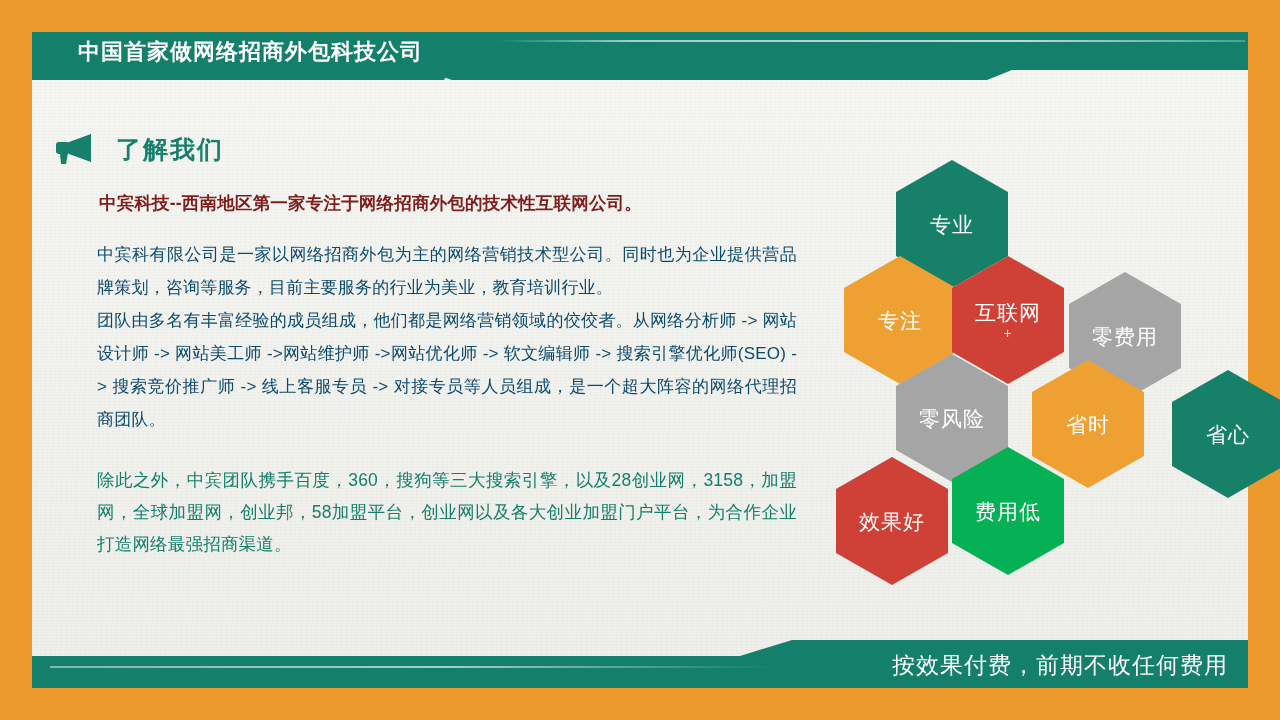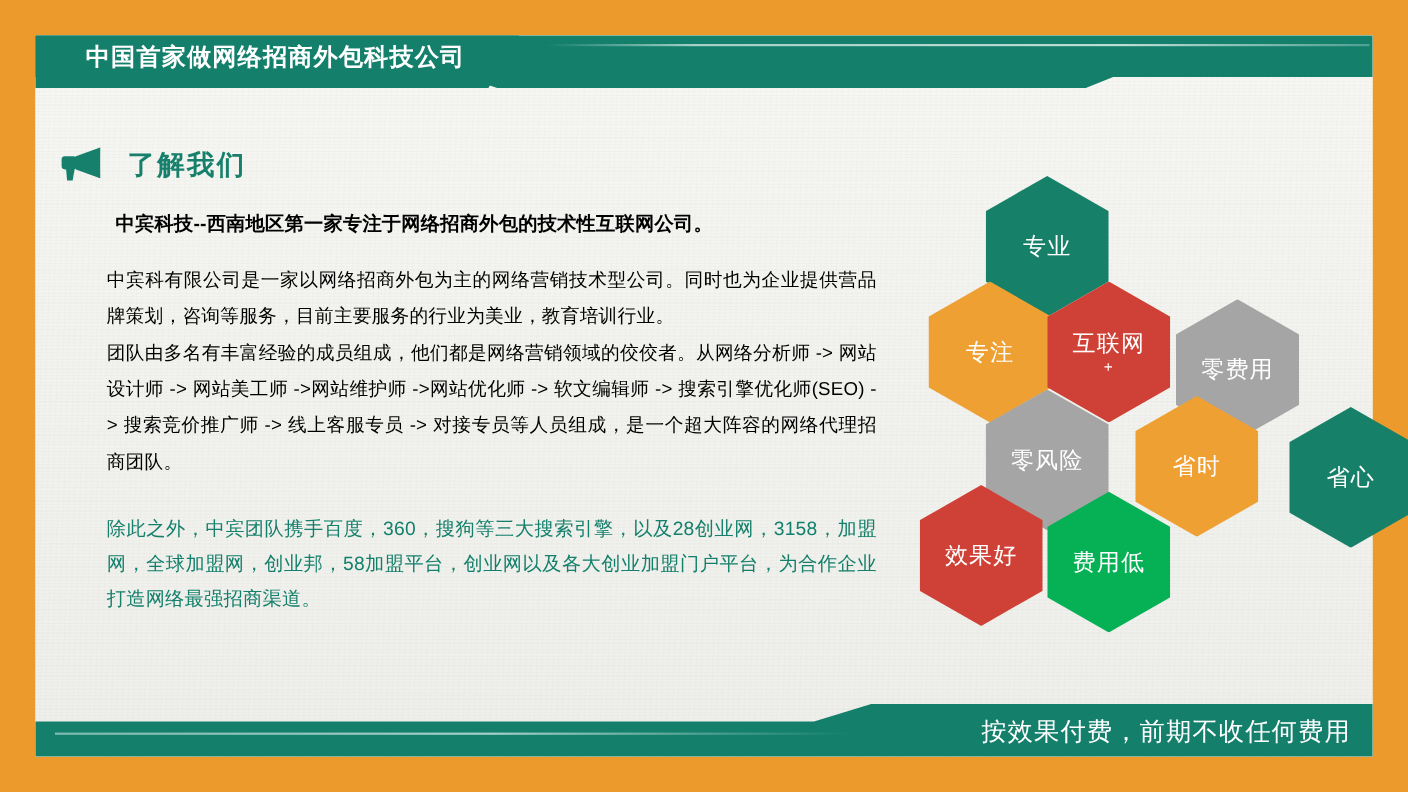--- a/index.html
+++ b/index.html
@@ -120,29 +120,29 @@
   }
 
   
   #body-copy {
     position: absolute;
     left: 97px;
     top: 190px;
     width: 700px;
   }
   .lead {
-    color: #000000;
+    color: #7f1d1d;
     font-size: 17.5px;
     font-weight: bold;
     letter-spacing: 0.2px;
     line-height: 26px;
-    margin: 0 0 22px 8px;
+    margin: 0 0 22px 2px;
   }
   .para {
-    color: #000000;
+    color: #0c4a6e;
     font-size: 17px;
     line-height: 33px;
     letter-spacing: 0.2px;
     margin: 0;
     text-align: justify;
   }
   .para.p2 { margin-top: 0px; }
   .closing {
     color: #14806c;
     font-size: 17.5px;
@@ -276,21 +276,21 @@
       </div>
       <div class="hex" style="left: 60px; top: 194px; background: rgb(165, 165, 165);">
         <div class="hex-label">零风险</div>
       </div>
       <div class="hex" style="left: 178px; top: 200px; background: rgb(239, 160, 51); margin-left: 18px;">
         <div class="hex-label">省时</div>
       </div>
       <div class="hex" style="left: 290px; top: 210px; background: rgb(23, 128, 104); margin-left: 46px;">
         <div class="hex-label">省心</div>
       </div>
-      <div class="hex" style="left: 0px; top: 281px; background: rgb(207, 65, 54); justify-content: center;">
+      <div class="hex" style="left: 0px; top: 297px; background: rgb(207, 65, 54); justify-content: center;">
         <div class="hex-label">效果好</div>
       </div>
       <div class="hex" style="left: 116px; top: 287px; background: rgb(6, 176, 84);">
         <div class="hex-label">费用低</div>
       </div>
     </div>
 
   <div id="footer">
     <div class="ftr-shape"></div>
     <div class="ftr-hairline"></div>

